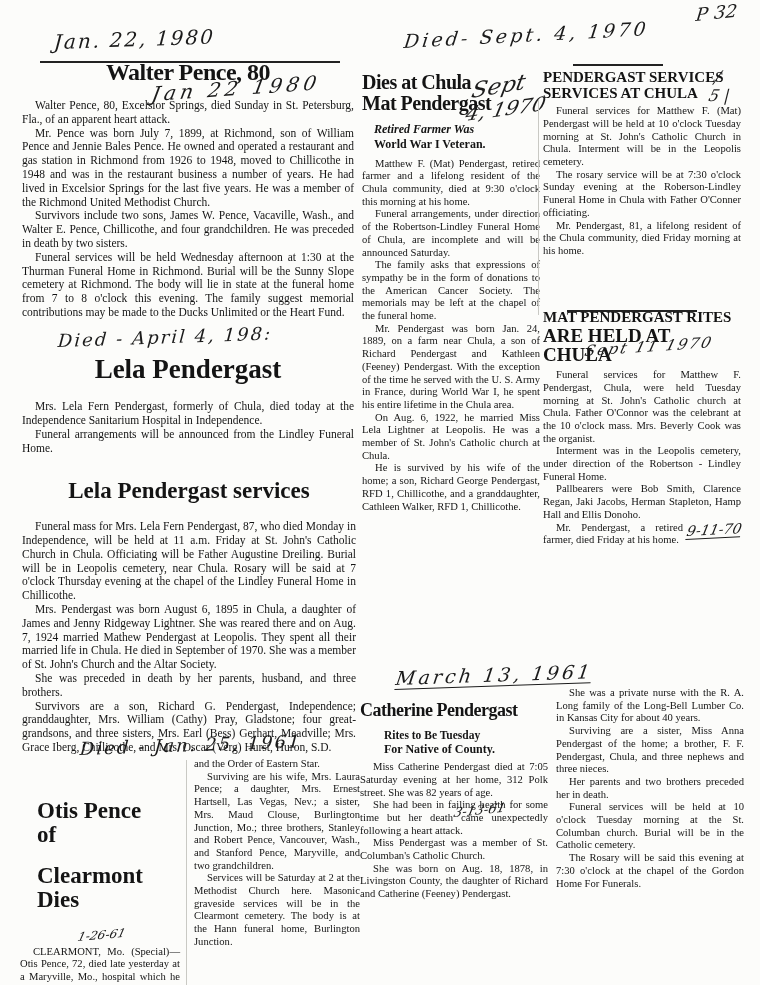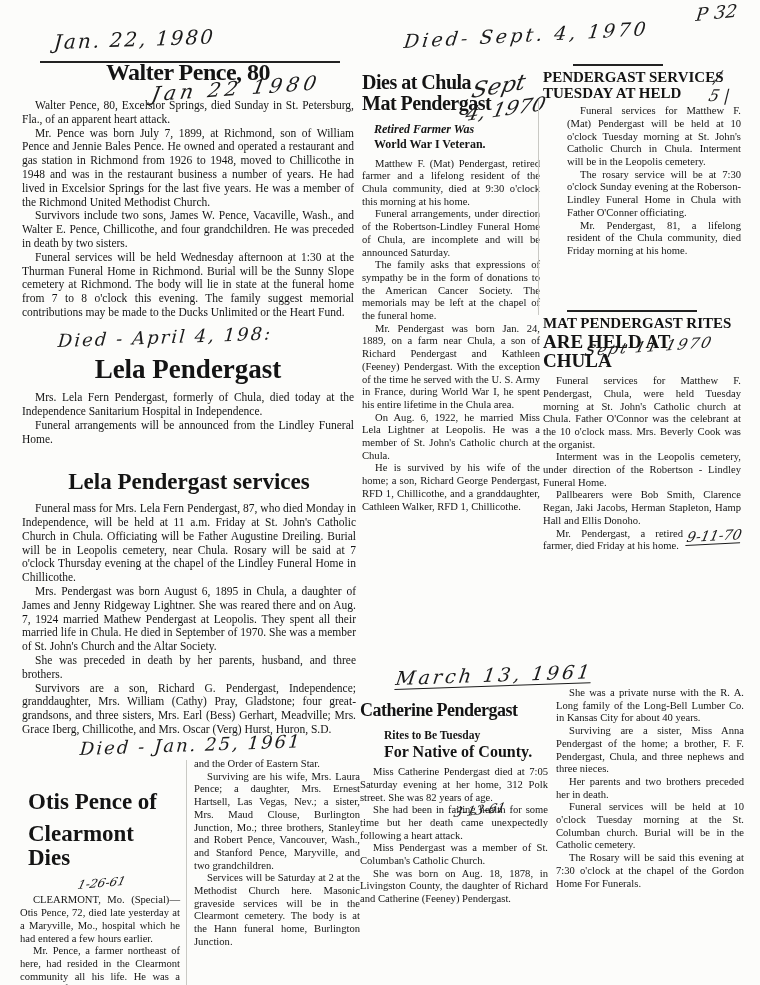--- a/index.html
+++ b/index.html
@@ -5,21 +5,21 @@
   html,body{margin:0;padding:0;background:#e8e8e4;}
   .page{position:relative;width:760px;height:985px;background:#fcfcfa;overflow:hidden;
         font-family:"Liberation Serif", serif;color:#141414;}
   .clip{position:absolute;}
   p.body{margin:0;text-align:justify;text-indent:13px;line-height:1.2;}
   .wide p.body{font-size:11.5px;}
   .narrow p.body{font-size:10.6px;}
   .hand{font-family:"DejaVu Serif", serif;font-style:italic;color:#1b1b1b;
         transform:skewX(-6deg) rotate(-2deg);transform-origin:left center;white-space:nowrap;}
   .hl-sans{font-family:Liberation Serif, serif;font-weight:700;margin:0;line-height:1.04;}
-  .hl-serif{font-family:"Liberation Serif", serif;font-weight:700;margin:8px;line-height:1.05;}
+  .hl-serif{font-family:"Liberation Serif", serif;font-weight:700;margin:17px;line-height:1.05;}
   .rule{position:absolute;background:#222;height:2px;}
   .vline{position:absolute;width:1px;background:#c9c9c4;}
   .subhead{font-weight:700;margin:0;line-height:1.25;}
   .abs{position:absolute;}
 </style>
 </head>
 <body>
 
 <div class="page">
 
@@ -91,51 +91,51 @@
     <p class="body">Mr. Pendergast was born Jan. 24, 1889, on a farm near Chula, a son of Richard Pendergast and Kathleen (Feeney) Pendergast. With the exception of the time he served with the U. S. Army in France, during World War I, he spent his entire lifetime in the Chula area.</p>
     <p class="body">On Aug. 6, 1922, he married Miss Lela Lightner at Leopolis. He was a member of St. John's Catholic church at Chula.</p>
     <p class="body">He is survived by his wife of the home; a son, Richard George Pendergast, RFD 1, Chillicothe, and a granddaughter, Cathleen Walker, RFD 1, Chillicothe.</p>
   </section>
 
   <div class="vline" style="left:538px;top:100px;height:215px;"></div>
 
   <section class="clip narrow" style="left:543px;top:62px;width:198px;">
     <div class="rule" style="left:30px;top:2px;width:90px;height:1.5px;"></div>
     <h1 class="hl-sans" style="font-size:15px;margin-top:8px;">PENDERGAST SERVICES</h1>
-    <h1 class="hl-sans" style="font-size:15px;">TUESDAY AT HELD</h1>
+    <h1 class="hl-sans" style="font-size:15px;">SERVICES AT CHULA</h1>
     <div class="hand abs" style="left:172px;top:6px;font-size:16px;transform:skewX(-24deg) rotate(-12deg);">/</div>
     <div class="hand abs" style="left:166px;top:24px;font-size:16px;transform:skewX(-14deg);">5 |</div>
-    <div style="margin-top:4px;margin-left:24px;">
+    <div style="margin-top:4px;">
       <p class="body">Funeral services for Matthew F. (Mat) Pendergast will be held at 10 o'clock Tuesday morning at St. John's Catholic Church in Chula. Interment will be in the Leopolis cemetery.</p>
       <p class="body">The rosary service will be at 7:30 o'clock Sunday evening at the Roberson-Lindley Funeral Home in Chula with Father O'Conner officiating.</p>
       <p class="body">Mr. Pendergast, 81, a lifelong resident of the Chula community, died Friday morning at his home.</p>
     </div>
   </section>
 
   <section class="clip narrow" style="left:543px;top:310px;width:198px;">
     <div class="rule" style="left:24px;top:0;width:130px;height:1.5px;"></div>
-    <h1 class="hl-sans" style="font-size:15px;margin-top:6px;">MAT PENDERGAST RITES</h1>
+    <h1 class="hl-sans" style="font-size:15px;margin-top:0;">MAT PENDERGAST RITES</h1>
     <h1 class="hl-sans" style="font-size:19px;">ARE HELD AT CHULA</h1>
     <div class="hand abs" style="left:42px;top:32px;font-size:15px;letter-spacing:2px;transform:skewX(-18deg) rotate(-4deg);">Sept 11 1970</div>
     <div style="margin-top:4px;">
       <p class="body">Funeral services for Matthew F. Pendergast, Chula, were held Tuesday morning at St. John's Catholic church at Chula. Father O'Connor was the celebrant at the 10 o'clock mass. Mrs. Beverly Cook was the organist.</p>
       <p class="body">Interment was in the Leopolis cemetery, under direction of the Robertson - Lindley Funeral Home.</p>
       <p class="body">Pallbearers were Bob Smith, Clarence Regan, Jaki Jacobs, Herman Stapleton, Hamp Hall and Ellis Donoho.</p>
       <p class="body" style="display:inline-block;width:140px;vertical-align:top;">Mr. Pendergast, a retired farmer, died Friday at his home.</p>
       <span class="hand" style="font-size:14px;display:inline-block;transform:skewX(-14deg) rotate(-3deg);border-bottom:1px solid #1b1b1b;">9-11-70</span>
     </div>
   </section>
 
   <section class="clip narrow" style="left:360px;top:665px;width:384px;height:320px;">
     <div class="hand abs" style="left:36px;top:2px;font-size:19px;letter-spacing:3px;border-bottom:1px solid #1b1b1b;transform:skewX(-10deg) rotate(-2deg);">March  13,  1961</div>
     <div class="abs" style="left:0;top:36px;width:188px;">
       <h1 class="hl-sans" style="font-size:18px;letter-spacing:-0.5px;">Catherine Pendergast</h1>
       <div style="margin:8px 0 4px 24px;">
         <div class="subhead" style="font-size:11.5px;">Rites to Be Tuesday</div>
-        <div class="subhead" style="font-size:16px;">For Native of County.</div>
+        <div class="subhead" style="font-size:12px;">For Native of County.</div>
       </div>
       <div class="hand abs" style="left:94px;top:104px;font-size:13px;transform:skewX(-18deg) rotate(-6deg);">3-13-61</div>
       <p class="body">Miss Catherine Pendergast died at 7:05 Saturday evening at her home, 312 Polk street. She was 82 years of age.</p>
       <p class="body">She had been in failing health for some time but her death came unexpectedly following a heart attack.</p>
       <p class="body">Miss Pendergast was a member of St. Columban's Catholic Church.</p>
       <p class="body">She was born on Aug. 18, 1878, in Livingston County, the daughter of Richard and Catherine (Feeney) Pendergast.</p>
     </div>
     <div class="abs" style="left:196px;top:22px;width:188px;">
       <p class="body">She was a private nurse with the R. A. Long family of the Long-Bell Lumber Co. in Kansas City for about 40 years.</p>
       <p class="body">Surviving are a sister, Miss Anna Pendergast of the home; a brother, F. F. Pendergast, Chula, and three nephews and three nieces.</p>

